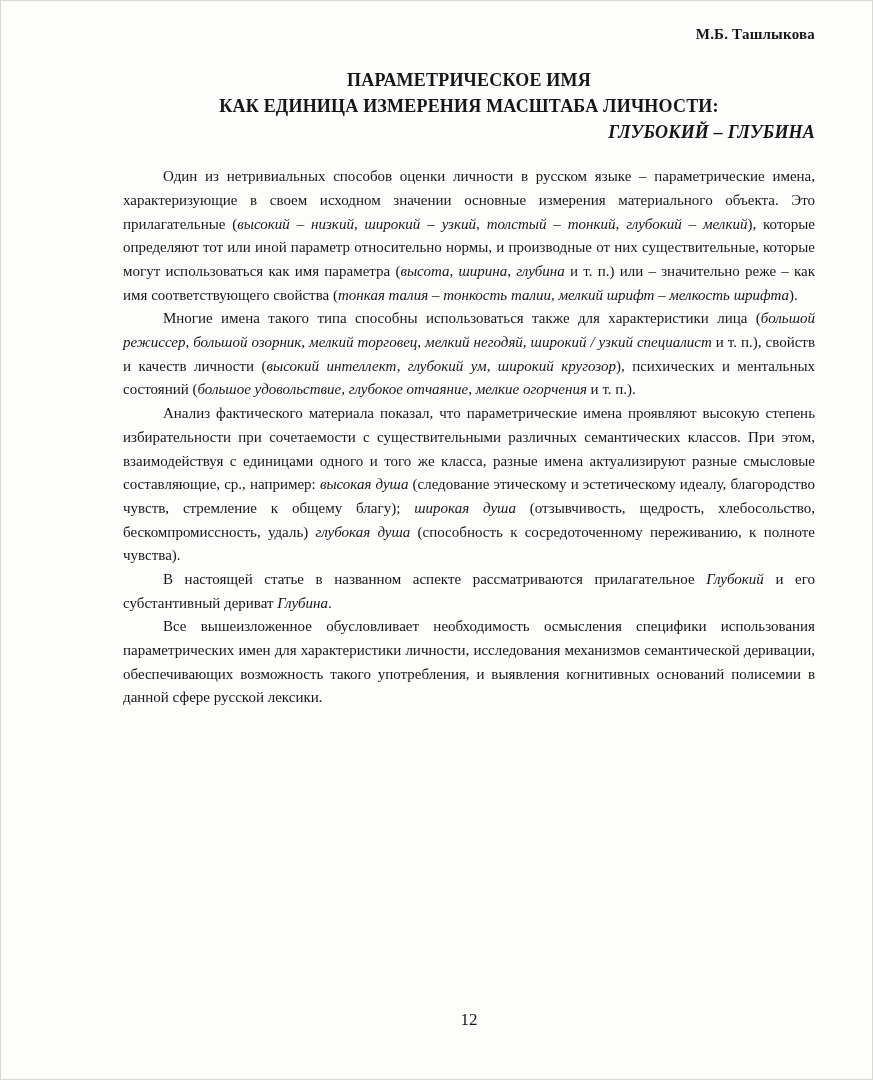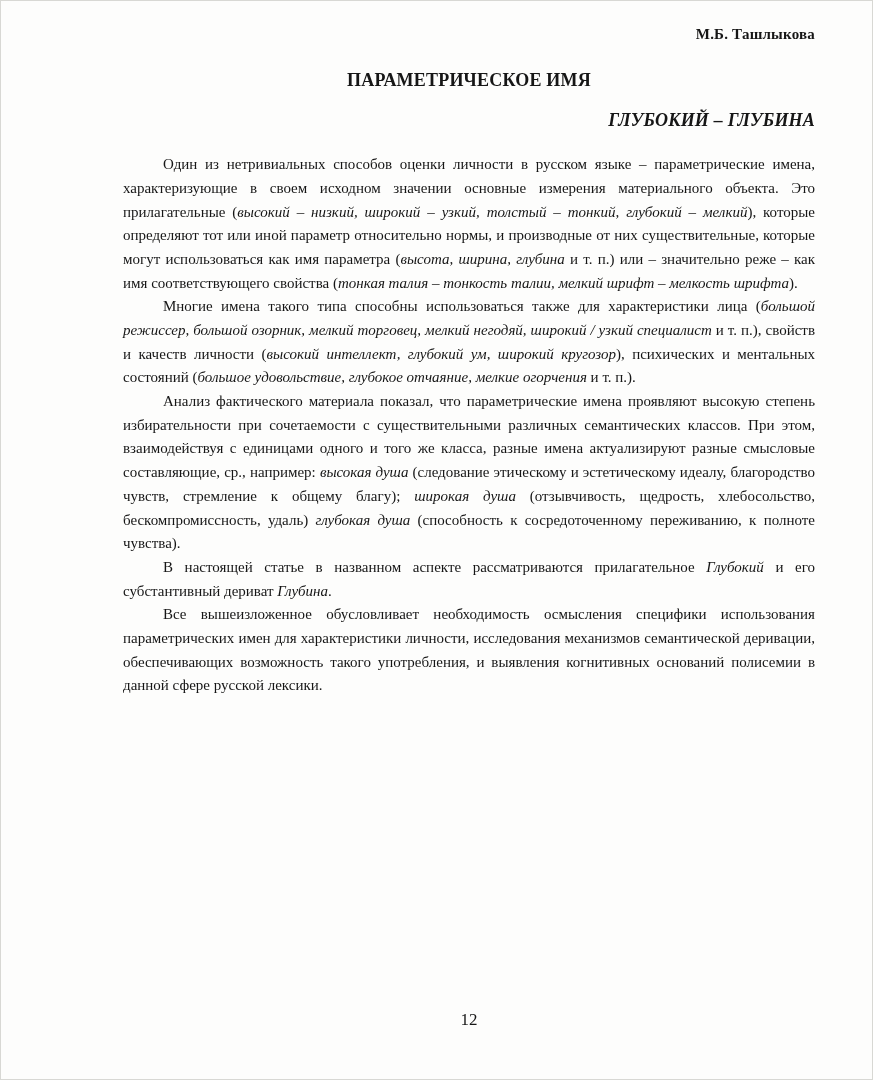--- a/index.html
+++ b/index.html
@@ -37,21 +37,20 @@
   .title-block {
     text-align: center;
     font-weight: bold;
     font-size: 18px;
     line-height: 1.45;
     margin: 0 0 20px 0;
     letter-spacing: 0.2px;
   }
   .title-line {
     display: block;
-    margin-top: 14px;
   }
   .title-line.italic {
     font-style: italic;
     text-align: right;
   }
   .body-text {
     font-size: 15px;
     line-height: 1.58;
     text-align: justify;
   }
@@ -74,20 +73,21 @@
 </head>
 <body>
 
 <div class="page">
   <div class="content">
 
     <div class="author">М.Б. Ташлыкова</div>
 
     <div class="title-block">
       <span class="title-line">ПАРАМЕТРИЧЕСКОЕ ИМЯ</span>
+      <span class="title-line">КАК ЕДИНИЦА ИЗМЕРЕНИЯ МАСШТАБА ЛИЧНОСТИ:</span>
       <span class="title-line italic">ГЛУБОКИЙ – ГЛУБИНА</span>
     </div>
 
     <div class="body-text">
         <p><span>Один из нетривиальных способов оценки личности в русском языке – параметрические имена, характеризующие в своем исходном значении основные измерения материального объекта. Это прилагательные (</span><span class="it">высокий – низкий, широкий – узкий, толстый – тонкий, глубокий – мелкий</span><span>), которые определяют тот или иной параметр относительно нормы, и производные от них существительные, которые могут использоваться как имя параметра (</span><span class="it">высота, ширина, глубина</span><span> и т. п.) или – значительно реже – как имя соответствующего свойства (</span><span class="it">тонкая талия – тонкость талии, мелкий шрифт – мелкость шрифта</span><span>).</span></p>
         <p><span>Многие имена такого типа способны использоваться также для характеристики лица (</span><span class="it">большой режиссер, большой озорник, мелкий торговец, мелкий негодяй, широкий / узкий специалист</span><span> и т. п.), свойств и качеств личности (</span><span class="it">высокий интеллект, глубокий ум, широкий кругозор</span><span>), психических и ментальных состояний (</span><span class="it">большое удовольствие, глубокое отчаяние, мелкие огорчения</span><span> и т. п.).</span></p>
         <p><span>Анализ фактического материала показал, что параметрические имена проявляют высокую степень избирательности при сочетаемости с существительными различных семантических классов. При этом, взаимодействуя с единицами одного и того же класса, разные имена актуализируют разные смысловые составляющие, ср., например: </span><span class="it">высокая душа</span><span> (следование этическому и эстетическому идеалу, благородство чувств, стремление к общему благу); </span><span class="it">широкая душа</span><span> (отзывчивость, щедрость, хлебосольство, бескомпромиссность, удаль) </span><span class="it">глубокая душа</span><span> (способность к сосредоточенному переживанию, к полноте чувства).</span></p>
         <p><span>В настоящей статье в названном аспекте рассматриваются прилагательное </span><span class="it">Глубокий</span><span> и его субстантивный дериват </span><span class="it">Глубина</span><span>.</span></p>
         <p><span>Все вышеизложенное обусловливает необходимость осмысления специфики использования параметрических имен для характеристики личности, исследования механизмов семантической деривации, обеспечивающих возможность такого употребления, и выявления когнитивных оснований полисемии в данной сфере русской лексики.</span></p>
       </div>

